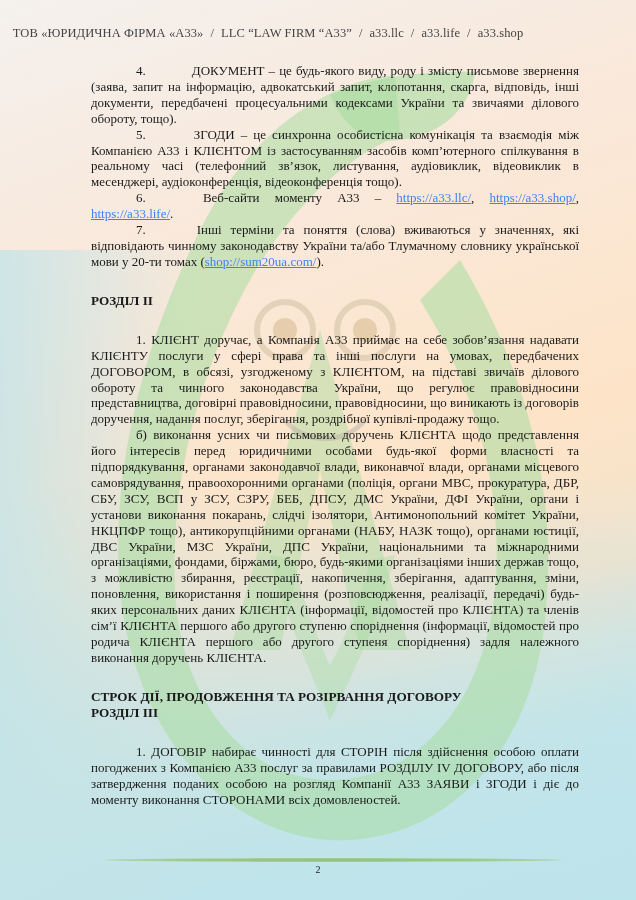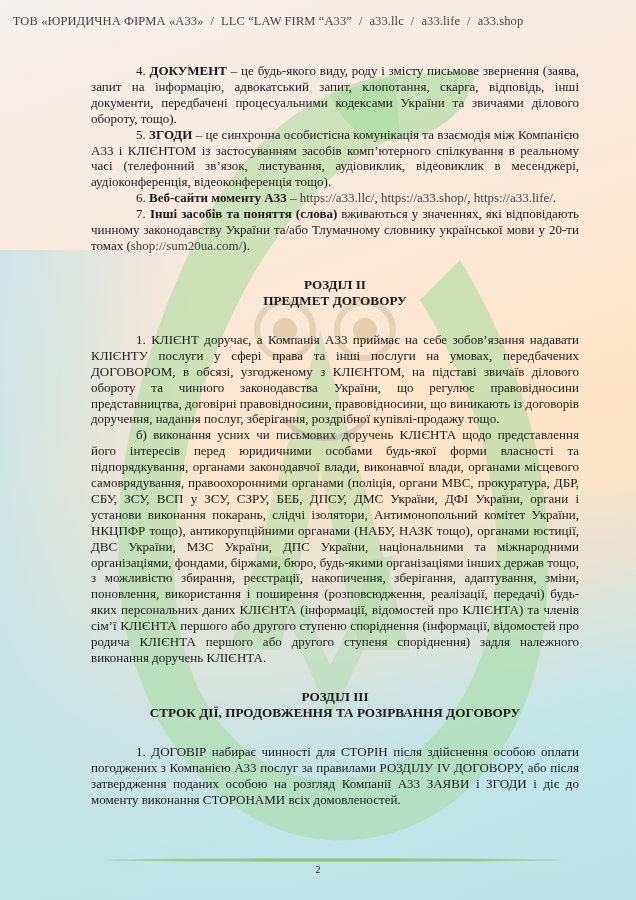--- a/index.html
+++ b/index.html
@@ -14,33 +14,33 @@
     background: linear-gradient(180deg, rgba(190,228,235,0) 0%, rgba(190,228,235,0.7) 60%, rgba(190,228,235,0.85) 100%);
     pointer-events: none;
   }
   .bg-blue-left {
     position: absolute; left: 0; top: 250px; width: 200px; height: 650px;
     background: linear-gradient(90deg, rgba(195,228,232,0.8), rgba(195,228,232,0));
     pointer-events: none;
   }
   .watermark { position: absolute; left: 0; top: 0; pointer-events: none; }
   .header {
-    position: absolute; top: 14px; left: 0; width: 536px; text-align: center;
+    position: absolute; top: 26px; left: 0; width: 536px; text-align: center;
     font-size: 12.5px; color: #444; letter-spacing: 0.1px;
   }
   .header .sep { margin: 0 7px; }
   .content {
     position: absolute; left: 91px; top: 63px; width: 488px;
     font-size: 13px; line-height: 15.9px; text-align: justify;
   }
   .content p { margin: 0; text-indent: 45px; }
-  .content b { font-weight: bold; }
-  .content a, .content .u { color: #404040; }
+  .content b { font-weight: normal; margin-left: 42px; }
+  .content a, .content .u { color: #3b82f6; text-decoration: underline; }
   .section-title {
-    text-align: center; font-weight: bold; font-size: 13.2px; line-height: 16px;
+    text-align: left; font-weight: bold; font-size: 13.2px; line-height: 16px;
     text-indent: 0 !important;
   }
   .gap-md { height: 23px; }
   .footer-line {
     position: absolute; left: 105px; top: 858px; width: 456px; height: 4px;
     background: radial-gradient(ellipse at center, #8fc07a 0%, #9cc885 45%, rgba(156,200,133,0) 100%);
     border-radius: 50%;
   }
   .page-num {
     position: absolute; top: 864px; left: 0; width: 636px; text-align: center;
@@ -74,36 +74,35 @@
 </div>
 
 <div class="content">
 
   <p><span>4. </span><b>ДОКУМЕНТ</b><span> – це будь-якого виду, роду і змісту письмове звернення (заява, запит на інформацію, адвокатський запит, клопотання, скарга, відповідь, інші документи, передбачені процесуальними кодексами України та звичаями ділового обороту, тощо).</span></p>
 
   <p><span>5. </span><b>ЗГОДИ</b><span> – це синхронна особистісна комунікація та взаємодія між Компанією А33 і КЛІЄНТОМ із застосуванням засобів комп’ютерного спілкування в реальному часі (телефонний зв’язок, листування, аудіовиклик, відеовиклик в месенджері, аудіоконференція, відеоконференція тощо).</span></p>
 
   <p><span>6. </span><b>Веб-сайти моменту А33</b><span> – </span><a>https://a33.llc/</a><span>, </span><a>https://a33.shop/</a><span>, </span><a>https://a33.life/</a><span>.</span></p>
 
-  <p><span>7. </span><b>Інші засобів та поняття (слова)</b><span> вживаються у значеннях, які відповідають чинному законодавству України та/або Тлумачному словнику української мови у 20-ти томах (</span><a>shop://sum20ua.com/</a><span>).</span></p>
+  <p><span>7. </span><b>Інші терміни та поняття (слова)</b><span> вживаються у значеннях, які відповідають чинному законодавству України та/або Тлумачному словнику української мови у 20-ти томах (</span><a>shop://sum20ua.com/</a><span>).</span></p>
 
   <div class="gap-md"></div>
 
   <div class="section-title">РОЗДІЛ ІІ</div>
-  <div class="section-title">ПРЕДМЕТ ДОГОВОРУ</div>
 
   <div class="gap-md"></div>
 
   <p>1. КЛІЄНТ доручає, а Компанія А33 приймає на себе зобов’язання надавати КЛІЄНТУ послуги у сфері права та інші послуги на умовах, передбачених ДОГОВОРОМ, в обсязі, узгодженому з КЛІЄНТОМ, на підставі звичаїв ділового обороту та чинного законодавства України, що регулює правовідносини представництва, договірні правовідносини, правовідносини, що виникають із договорів доручення, надання послуг, зберігання, роздрібної купівлі-продажу тощо.</p>
   <p>б) виконання усних чи письмових доручень КЛІЄНТА щодо представлення його інтересів перед юридичними особами будь-якої форми власності та підпорядкування, органами законодавчої влади, виконавчої влади, органами місцевого самоврядування, правоохоронними органами (поліція, органи МВС, прокуратура, ДБР, СБУ, ЗСУ, ВСП у ЗСУ, СЗРУ, БЕБ, ДПСУ, ДМС України, ДФІ України, органи і установи виконання покарань, слідчі ізолятори, Антимонопольний комітет України, НКЦПФР тощо), антикорупційними органами (НАБУ, НАЗК тощо), органами юстиції, ДВС України, МЗС України, ДПС України, національними та міжнародними організаціями, фондами, біржами, бюро, будь-якими організаціями інших держав тощо, з можливістю збирання, реєстрації, накопичення, зберігання, адаптування, зміни, поновлення, використання і поширення (розповсюдження, реалізації, передачі) будь-яких персональних даних КЛІЄНТА (інформації, відомостей про КЛІЄНТА) та членів сім’ї КЛІЄНТА першого або другого ступеню споріднення (інформації, відомостей про родича КЛІЄНТА першого або другого ступеня споріднення) задля належного виконання доручень КЛІЄНТА.</p>
 
   <div class="gap-md"></div>
 
+  <div class="section-title">СТРОК ДІЇ, ПРОДОВЖЕННЯ ТА РОЗІРВАННЯ ДОГОВОРУ</div>
   <div class="section-title">РОЗДІЛ ІІІ</div>
-  <div class="section-title">СТРОК ДІЇ, ПРОДОВЖЕННЯ ТА РОЗІРВАННЯ ДОГОВОРУ</div>
 
   <div class="gap-md"></div>
 
   <p>1. ДОГОВІР набирає чинності для СТОРІН після здійснення особою оплати погоджених з Компанією А33 послуг за правилами РОЗДІЛУ IV ДОГОВОРУ, або після затвердження поданих особою на розгляд Компанії А33 ЗАЯВИ і ЗГОДИ і діє до моменту виконання СТОРОНАМИ всіх домовленостей.</p>
 </div>
 
 <div class="footer-line"></div>
 <div class="page-num">2</div>
 
 </body></html>

